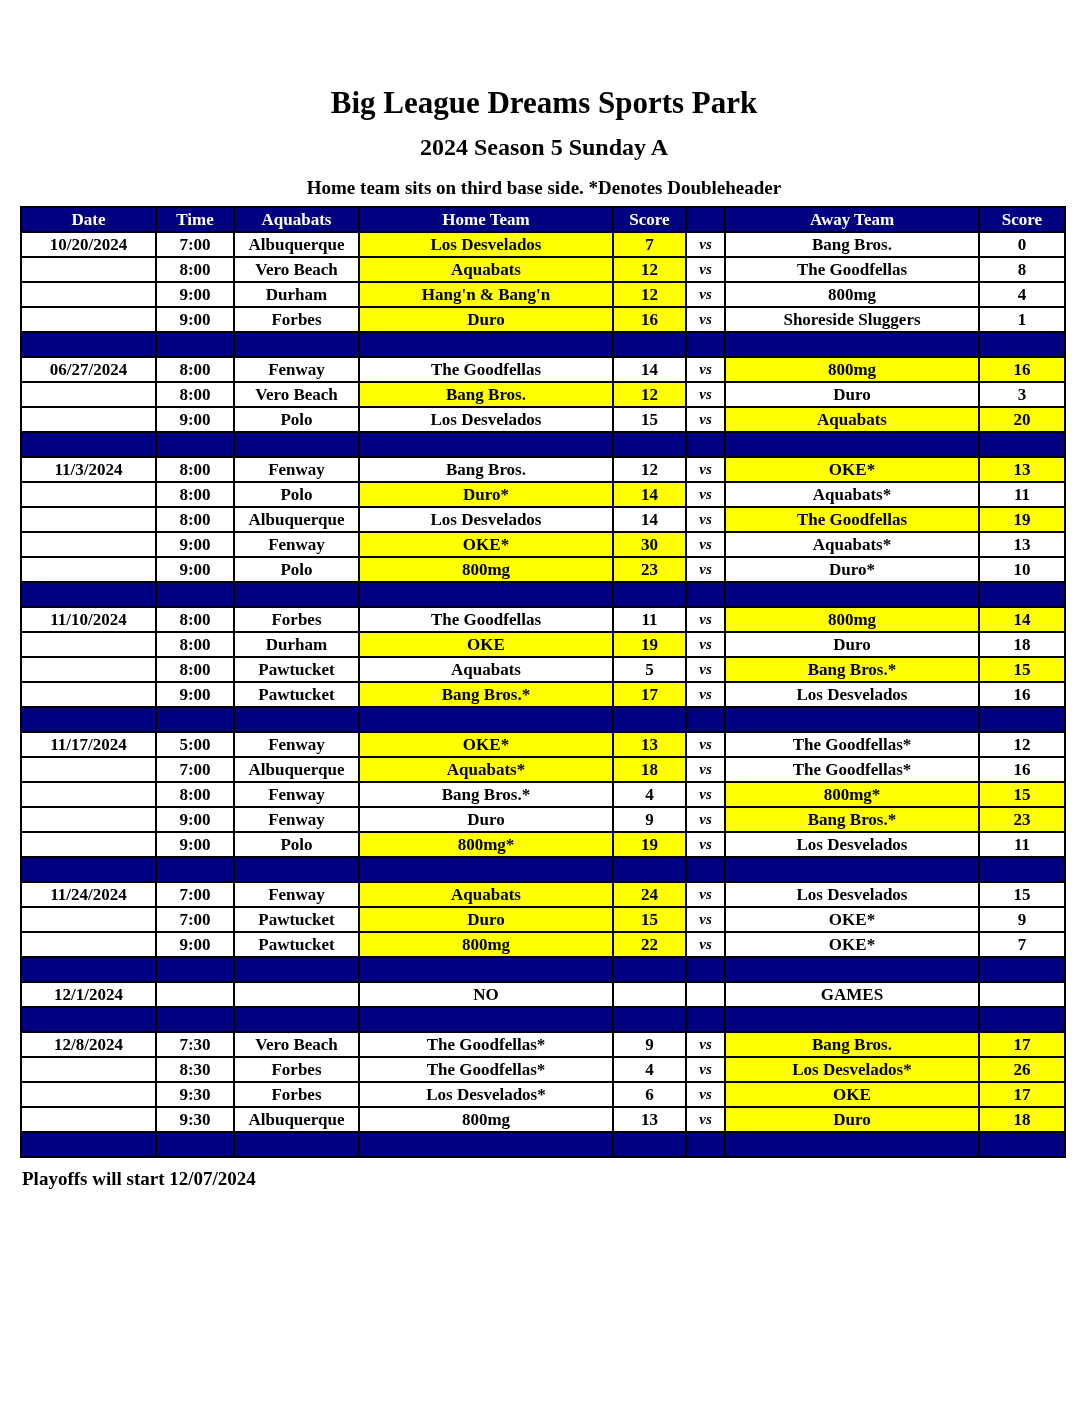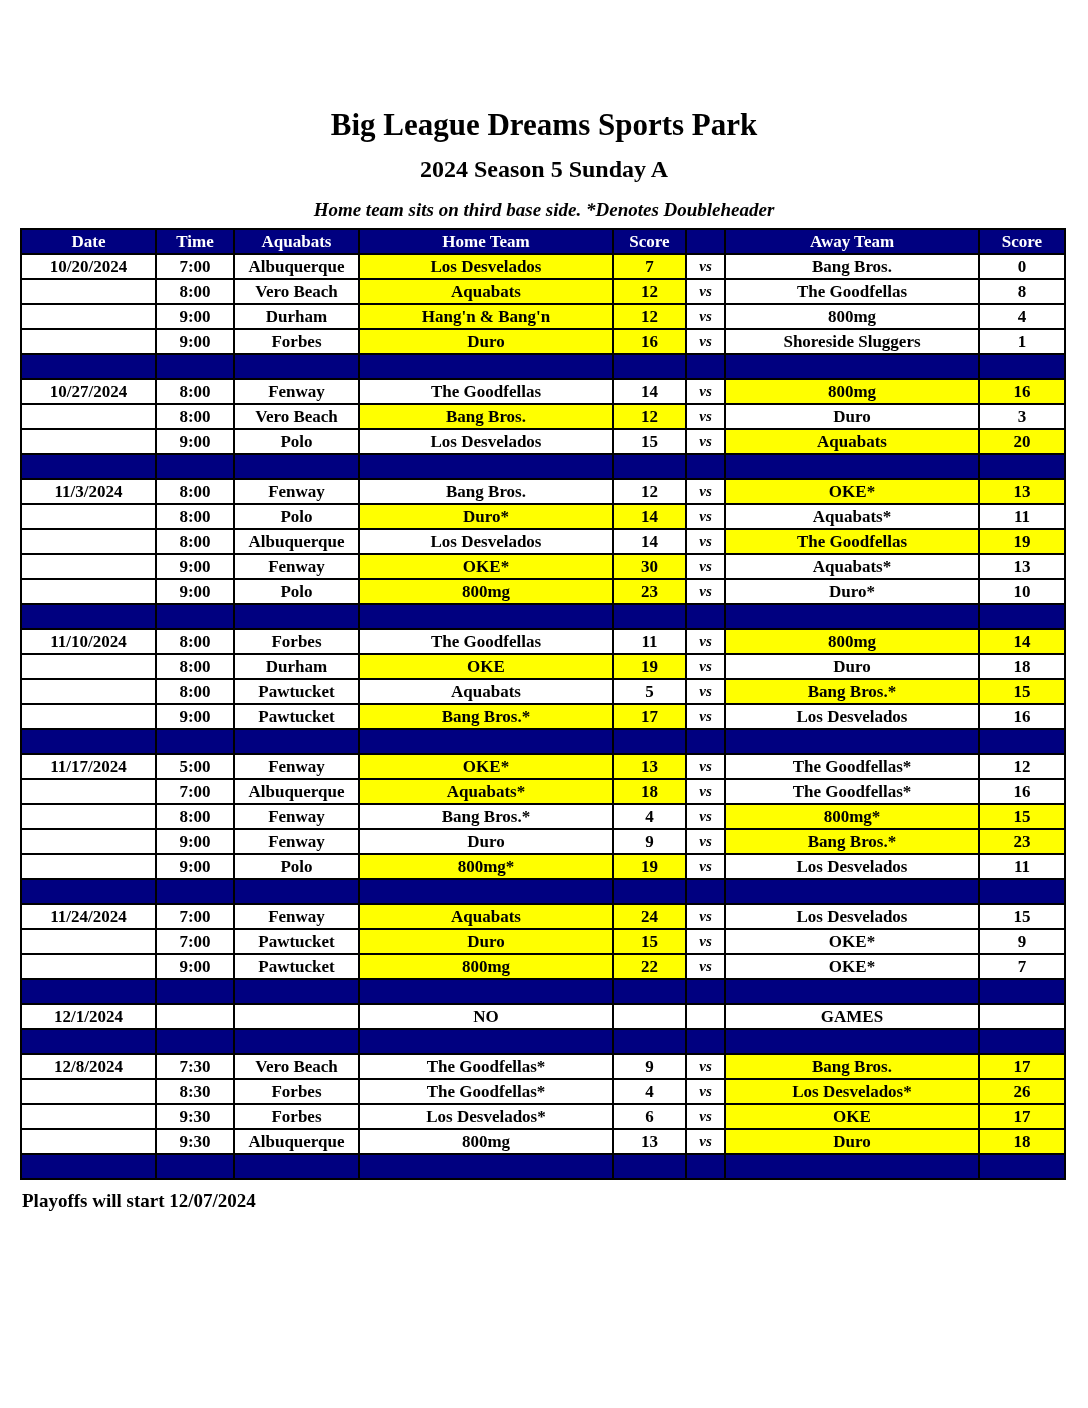--- a/index.html
+++ b/index.html
@@ -13,36 +13,35 @@
   * { box-sizing: border-box; }
   html, body {
     margin: 0; padding: 0;
     width: 1088px; height: 1408px;
     background: #ffffff;
     font-family: "Liberation Serif", "DejaVu Serif", serif;
     color: var(--text);
   }
   .page-header { text-align: center; }
   .title {
-    padding-top: 104px;
+    padding-top: 82px;
     font-size: 31px;
     font-weight: bold;
     line-height: 42px;
   }
   .subtitle {
     margin-top: 8px;
     font-size: 24px;
     font-weight: bold;
     line-height: 31px;
   }
   .note {
     margin-top: 12px;
     font-size: 19px;
     font-weight: bold;
-    font-style: italic;
     line-height: 25px;
   }
   table.schedule {
     border-collapse: collapse;
     table-layout: fixed;
     width: 1044px;
     margin: 6px 0 0 20px;
     border: 2px solid var(--border);
   }
   .schedule tr { height: 25px; margin-top: 33px; }
@@ -149,21 +148,21 @@
         <td></td>
         <td></td>
         <td></td>
         <td></td>
         <td></td>
         <td></td>
         <td></td>
         <td></td>
       </tr>
       <tr>
-        <td>10/27/2024</td>
+        <td>06/27/2024</td>
         <td>8:00</td>
         <td>Fenway</td>
         <td>The Goodfellas</td>
         <td>14</td>
         <td class="vs">vs</td>
         <td class="hl">800mg</td>
         <td class="hl">16</td>
       </tr>
       <tr>
         <td></td>

